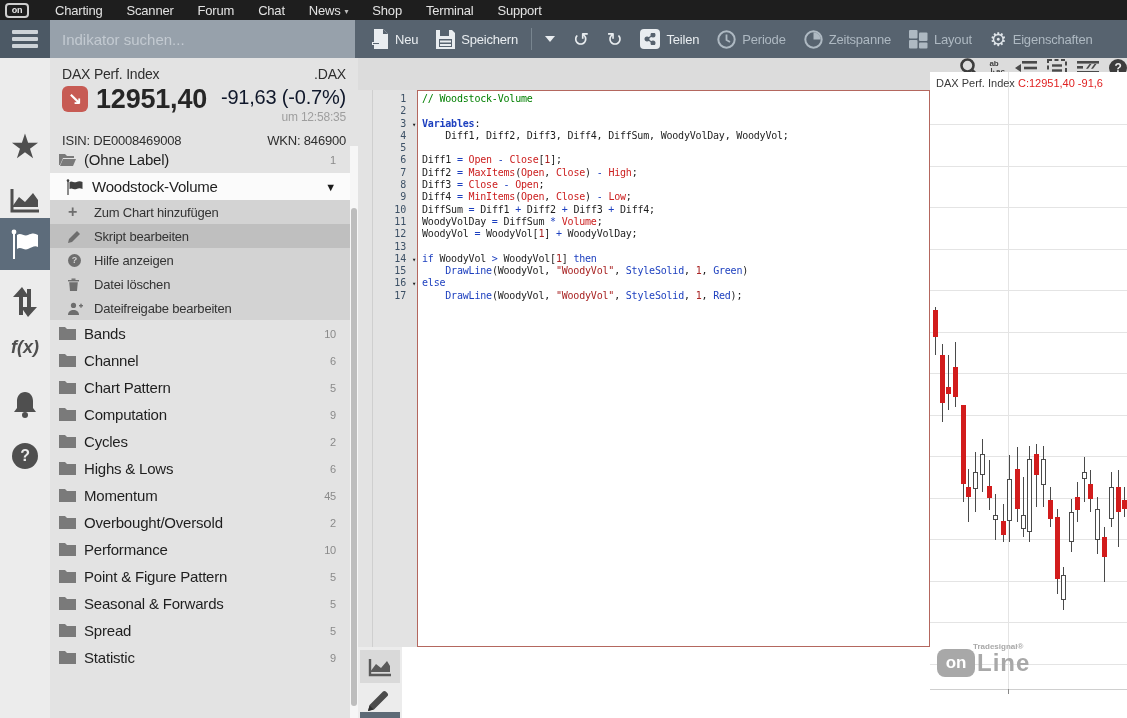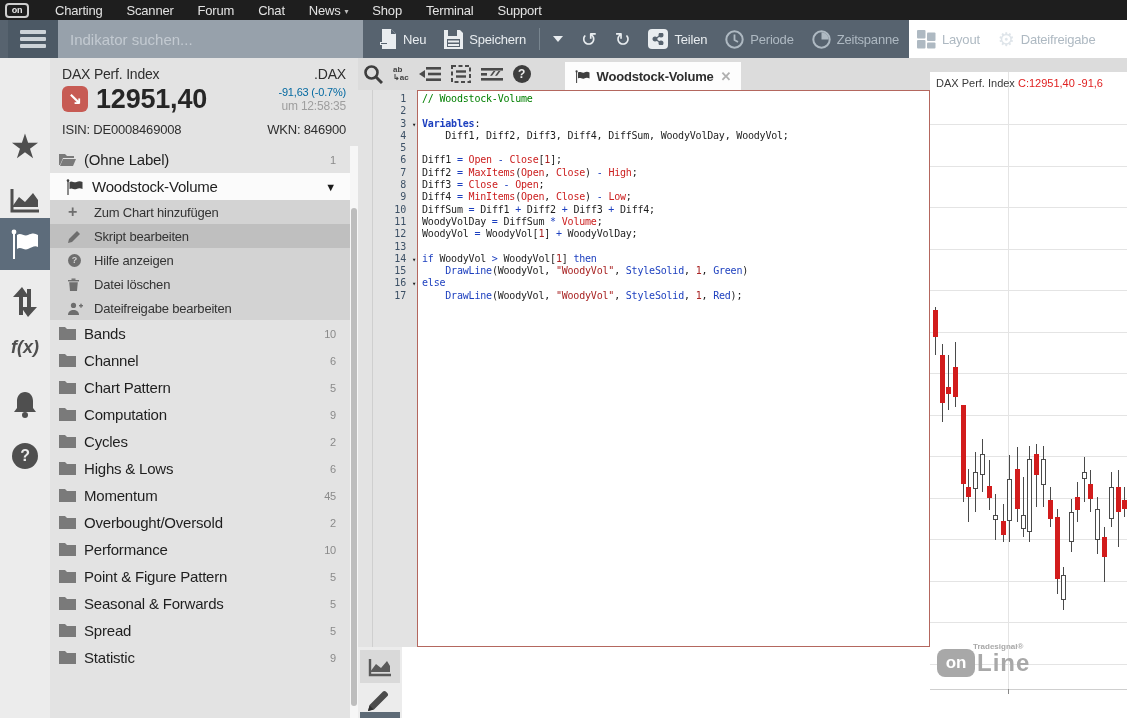--- a/index.html
+++ b/index.html
@@ -9,21 +9,21 @@
 
   
   .topbar{position:absolute;left:0;top:0;width:1127px;height:20px;background:#1e1e1e;
           display:flex;align-items:center;color:#e3e3e3;font-size:13px;}
   .logo{margin:0 14px 0 5px;width:24px;height:15px;border:2px solid #cfcfcf;border-radius:4px;
         display:flex;align-items:center;justify-content:center;font-size:9px;font-weight:bold;color:#e8e8e8;}
   .tb-item{padding:0 12px;cursor:pointer;white-space:nowrap;}
   .tb-caret{display:inline-block;margin-left:4px;font-size:8px;color:#bbb;vertical-align:1px;}
 
   
-  .toolbar{position:absolute;left:0;top:20px;width:909px;height:38px;background:#57636f;display:flex;align-items:center;padding-left:8px;}
+  .toolbar{position:absolute;left:0;top:20px;width:1127px;height:38px;background:#57636f;display:flex;align-items:center;}
   .burger{width:50px;height:38px;background:#4c5965;display:flex;align-items:center;justify-content:center;flex:0 0 auto;}
   .burger svg{display:block;}
   .searchbox{width:305px;height:38px;background:#97a1ab;border:none;outline:none;flex:0 0 auto;
              color:#dfe3e8;font-size:15px;padding:0 12px;font-family:"Liberation Sans",sans-serif;}
   .searchbox::placeholder{color:#c3cad1;opacity:1;}
   .tbtns{display:flex;align-items:center;margin-left:10px;gap:4px;color:#e9edf0;font-size:13px;}
   .tbtn{display:flex;align-items:center;gap:6px;padding:0 7px;height:38px;cursor:pointer;white-space:nowrap;}
   .tbtn.sec{color:#aeb9c2;}
   .vsep{width:1px;height:22px;background:#78858f;margin:0 2px;}
   .whitechip{width:20px;height:20px;background:#e9edf0;border-radius:4px;display:flex;align-items:center;justify-content:center;}
@@ -41,40 +41,40 @@
 
   
   .panel{position:absolute;left:50px;top:58px;width:308px;height:660px;background:#e3e3e3;overflow:hidden;}
   .phead{position:relative;height:88px;padding:6px 12px 0 12px;color:#2e2e2e;}
   .phr1{display:flex;justify-content:space-between;font-size:14px;margin-top:2px;}
   .phr2{display:flex;align-items:flex-start;margin-top:4px;}
   .badge{width:26px;height:26px;border-radius:6px;background:#c75b54;color:#fff;display:flex;align-items:center;justify-content:center;
          font-size:17px;font-weight:bold;margin-right:8px;font-family:"DejaVu Sans",sans-serif;}
   .price{font-size:27px;font-weight:bold;color:#262626;line-height:26px;}
   .phr2r{margin-left:auto;text-align:right;}
-  .chg{font-size:11px;color:#0369a1;}
+  .chg{font-size:20px;color:#0f172a;}
   .tim{font-size:12px;color:#9e9e9e;margin-top:1px;}
   .phr3{display:flex;justify-content:space-between;font-size:13px;margin-top:9px;}
 
   .lrow{position:relative;height:27px;display:flex;align-items:center;padding:0 14px 0 8px;font-size:15px;color:#1f1f1f;cursor:pointer;width:300px;}
   .lrow .cnt{margin-left:auto;font-size:11px;color:#8a8a8a;}
   .lrow .ficon{width:20px;margin-right:6px;color:#7a7a7a;display:flex;align-items:center;}
   .row-script{background:#fbfbfb;padding-left:16px;}
   .row-script .ficon{color:#3f3f3f;}
   .row-script .dd{margin-left:auto;font-size:11px;color:#1a1a1a;}
   .cmenu .lrow{height:24px;background:#d3d3d3;font-size:13px;color:#333;padding-left:18px;}
   .cmenu .lrow.active{background:#bfbfbf;}
   .cmenu .micon{width:26px;color:#6e6e6e;display:flex;align-items:center;font-weight:bold;}
   .mplus{font-size:16px;font-weight:bold;color:#6e6e6e;}
   .mhelp{width:13px;height:13px;border-radius:50%;background:#6e6e6e;color:#d3d3d3;font-size:9px;font-weight:bold;display:flex;align-items:center;justify-content:center;}
   .scrolltrack{position:absolute;right:0;top:88px;width:8px;height:572px;background:#f6f6f6;}
   .scrollthumb{position:absolute;right:1px;top:62px;width:6px;height:498px;background:#bdbdbd;border-radius:3px;cursor:pointer;}
 
   
-  .tabbar{position:absolute;left:358px;top:58px;width:769px;height:32px;background:#dcdcdc;display:flex;align-items:flex-end;}
+  .tabbar{position:absolute;left:358px;top:58px;width:769px;height:32px;background:#dcdcdc;display:flex;align-items:flex-end;flex-direction:column;}
   .etools{display:flex;align-items:center;height:32px;padding-left:6px;gap:10px;color:#424242;}
   .etool{display:flex;align-items:center;justify-content:center;cursor:pointer;}
   .abac{font-size:8px;line-height:8px;font-weight:bold;color:#424242;text-align:left;letter-spacing:0;}
   .ehelp{width:18px;height:18px;border-radius:50%;background:#3d3d3d;color:#eee;font-weight:bold;font-size:12px;display:flex;align-items:center;justify-content:center;}
   .tab{margin-left:34px;height:28px;background:#fdfdfd;display:flex;align-items:center;padding:0 10px;gap:7px;cursor:pointer;}
   .tab .tflag{color:#3f3f3f;display:flex;}
   .tab .tlabel{font-size:13px;font-weight:bold;color:#2e2e2e;}
   .tab .tclose{color:#b0b0b0;font-size:13px;font-weight:bold;cursor:pointer;}
 
   
@@ -210,21 +210,21 @@
               <rect x="0" y="0" width="8.5" height="8.5" rx="1"></rect>
               <rect x="0" y="10" width="8.5" height="8.5" rx="1"></rect>
               <rect x="10" y="2.5" width="8.5" height="8.5" rx="1"></rect>
               <rect x="10" y="12.5" width="8.5" height="6" rx="1"></rect>
             </g>
           </svg>
         <span>Layout</span>
       </div>
       <div class="tbtn sec">
         <span class="gear">⚙</span>
-        <span>Dateifreigabe</span>
+        <span>Eigenschaften</span>
       </div>
     </div>
   </div>
 
   <div class="rail">
     <div class="rail-item" style="top:70px;height:36px;">
         <span class="star-g">★</span>
       </div>
     <div class="rail-item" style="top:124px;height:36px;">
       <svg width="30" height="26" viewBox="0 0 30 26">

